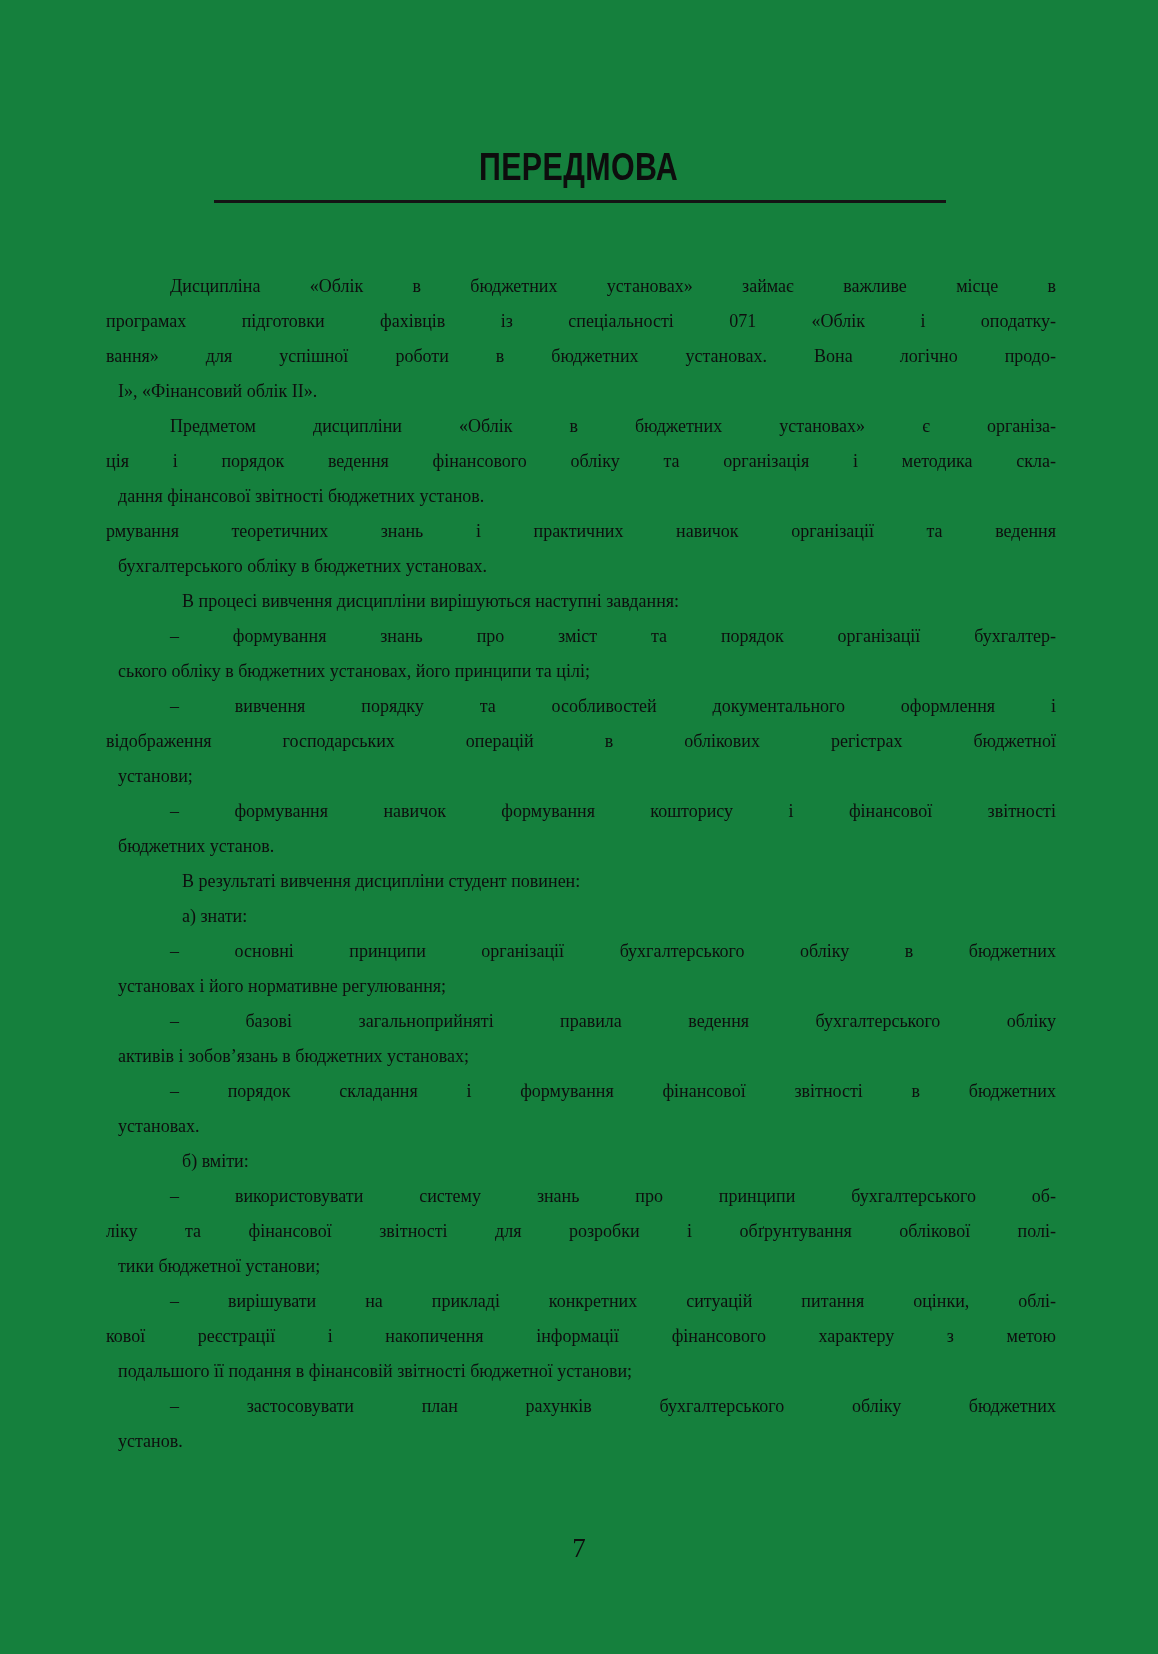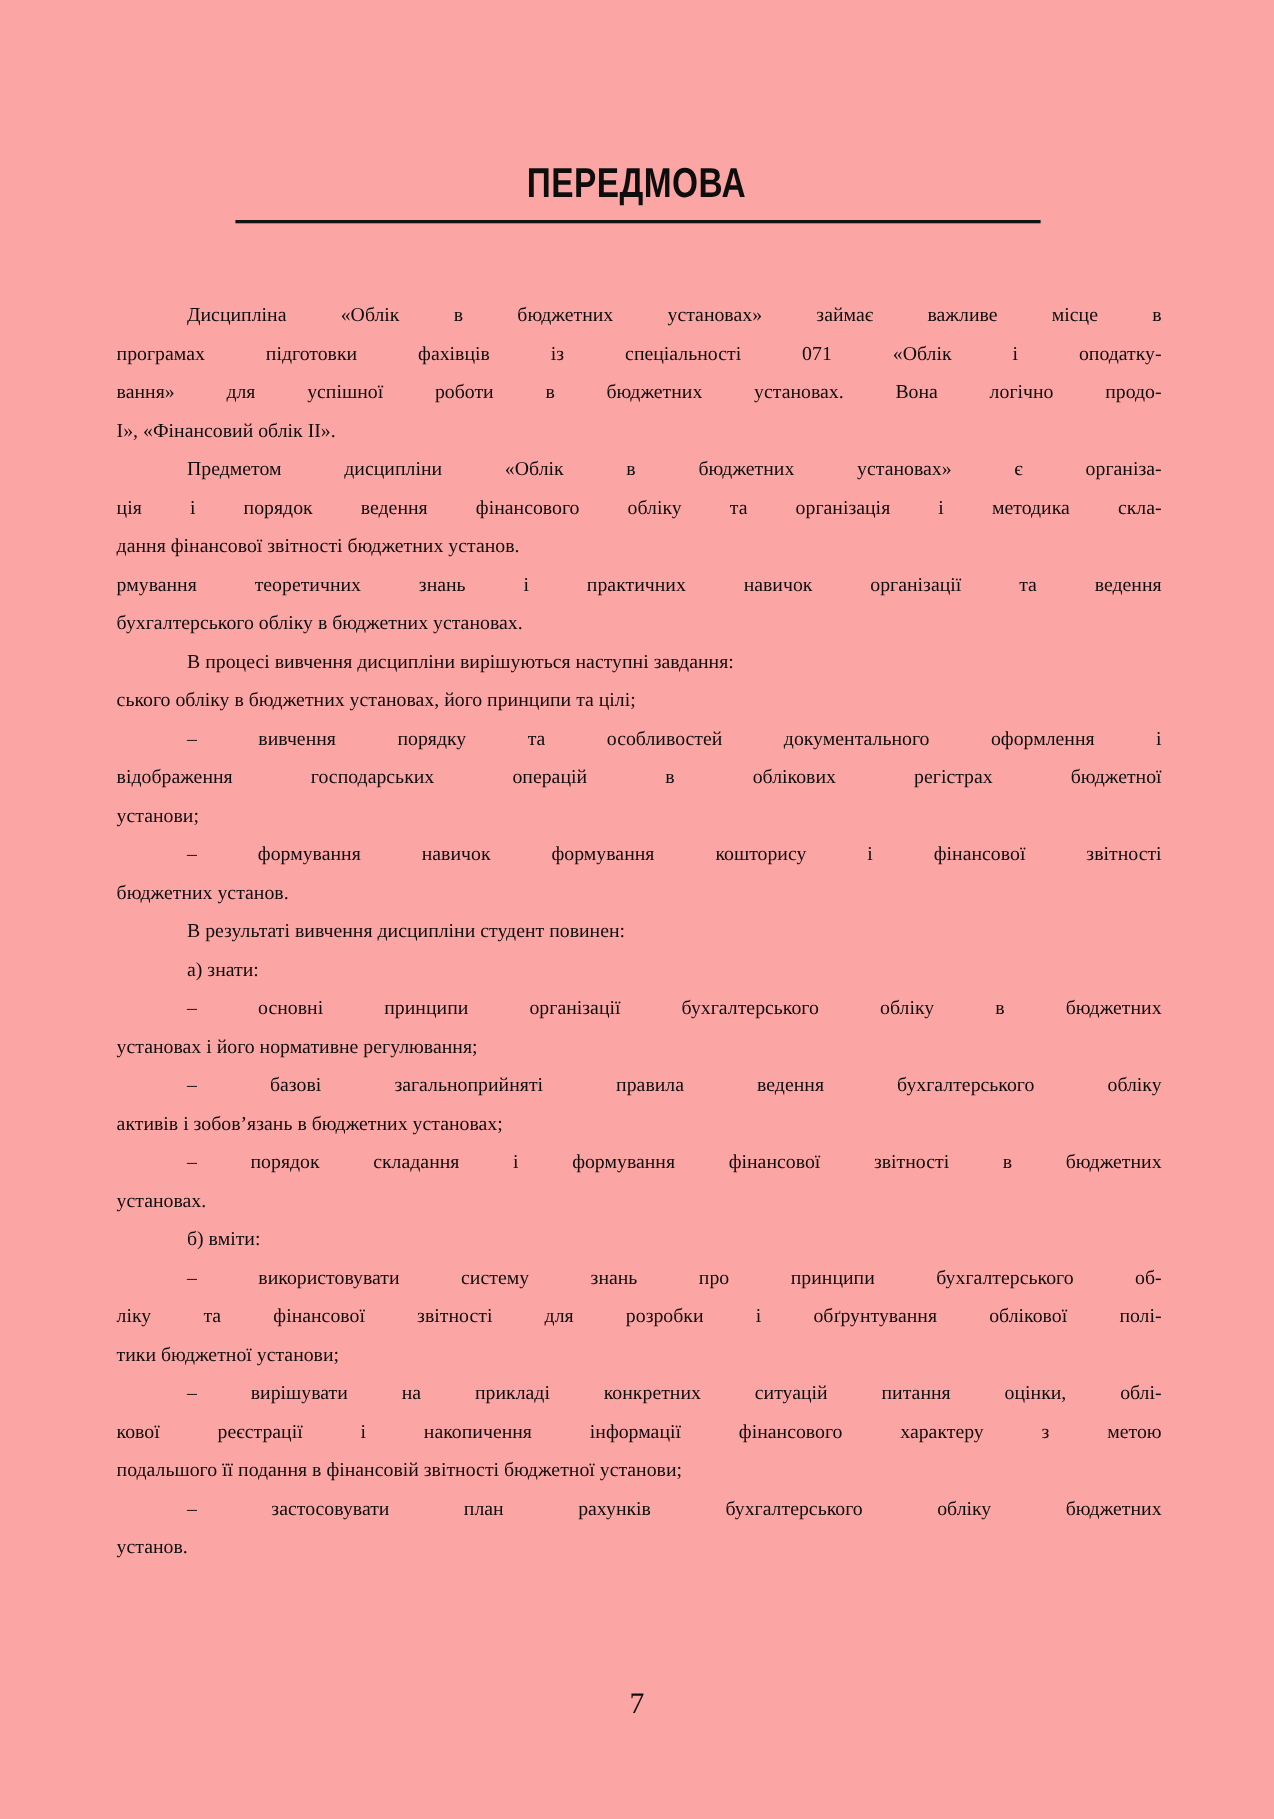--- a/index.html
+++ b/index.html
@@ -6,21 +6,21 @@
   body {
     width: 1158px;
     height: 1654px;
     background: #ffffff;
     position: relative;
     overflow: hidden;
   }
   .page {
     position: absolute;
     inset: 0;
-    background: #fca5a5;
+    background: #15803d;
   }
   .title-wrap {
     position: absolute;
     top: 146px;
     left: 0;
     width: 100%;
     text-align: center;
   }
   .title {
     display: inline-block;
@@ -53,20 +53,21 @@
   }
   .line {
     height: 35px;
     text-align: justify;
     text-align-last: justify;
     white-space: nowrap; 
   }
   .line.justified { white-space: normal; }
   .line.last {
     text-align-last: left;
+    margin-left: 12px;
   }
   .line.first {
     padding-left: 64px;
   }
   .page-number {
     position: absolute;
     top: 1533px;
     left: 0;
     width: 100%;
     text-align: center;
@@ -90,20 +91,21 @@
       <div class="line justified first">Дисципліна «Облік в бюджетних установах» займає важливе місце в</div>
       <div class="line justified">програмах підготовки фахівців із спеціальності 071 «Облік і оподатку-</div>
       <div class="line justified">вання» для успішної роботи в бюджетних установах. Вона логічно продо-</div>
       <div class="line justified last">І», «Фінансовий облік ІІ».</div>
       <div class="line justified first">Предметом дисципліни «Облік в бюджетних установах» є організа-</div>
       <div class="line justified">ція і порядок ведення фінансового обліку та організація і методика скла-</div>
       <div class="line justified last">дання фінансової звітності бюджетних установ.</div>
       <div class="line justified">рмування теоретичних знань і практичних навичок організації та ведення</div>
       <div class="line justified last">бухгалтерського обліку в бюджетних установах.</div>
       <div class="line justified first last">В процесі вивчення дисципліни вирішуються наступні завдання:</div>
+      <div class="line justified first">– формування знань про зміст та порядок організації бухгалтер-</div>
       <div class="line justified last">ського обліку в бюджетних установах, його принципи та цілі;</div>
       <div class="line justified first">– вивчення порядку та особливостей документального оформлення і</div>
       <div class="line justified">відображення господарських операцій в облікових регістрах бюджетної</div>
       <div class="line justified last">установи;</div>
       <div class="line justified first">– формування навичок формування кошторису і фінансової звітності</div>
       <div class="line justified last">бюджетних установ.</div>
       <div class="line justified first last">В результаті вивчення дисципліни студент повинен:</div>
       <div class="line justified first last">а) знати:</div>
       <div class="line justified first">– основні принципи організації бухгалтерського обліку в бюджетних</div>
       <div class="line justified last">установах і його нормативне регулювання;</div>

